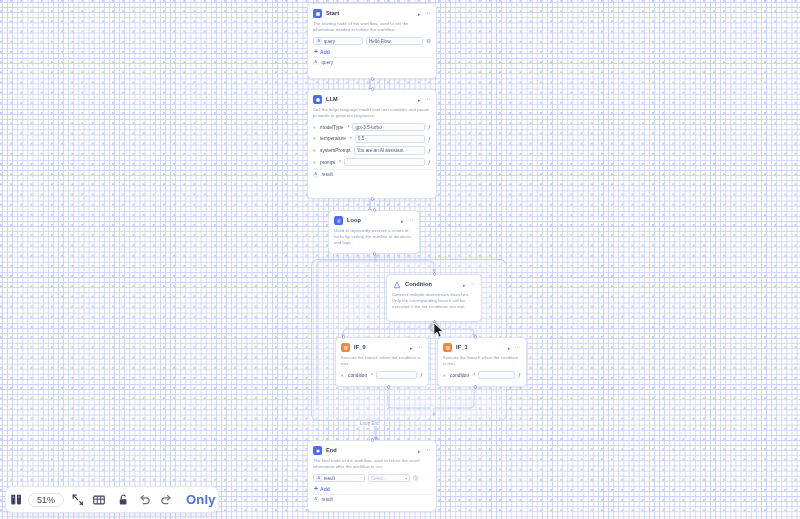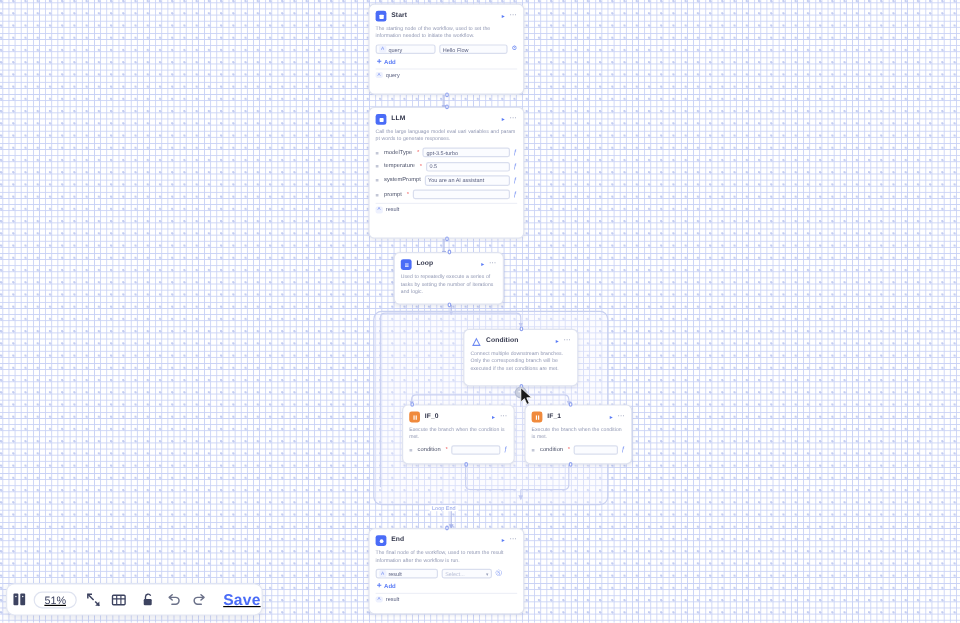--- a/index.html
+++ b/index.html
@@ -141,21 +141,21 @@
 
   
   .cursor { position: absolute; pointer-events: none; }
 
   
   #toolbar {
     position: absolute; left: 5px; bottom: 6px;
     height: 27px; width: 214px;
     background: #ffffff; border: 1px solid #e3e7f3;
     border-radius: 7px; box-shadow: 0 2px 6px rgba(60,70,130,.14);
-    display: flex; align-items: center; gap: 0px; padding: 0 0; text-decoration: underline;
+    display: flex; align-items: center; gap: 0px; padding: 0 0;
   }
   .tb-btn {
     display: flex; align-items: center; justify-content: center;
     width: 21px; height: 21px; cursor: pointer; color: #4a5068;
   }
   .zoom-pill {
     border: 1px solid #dfe3f0; border-radius: 9px;
     height: 14px; min-width: 36px; display:flex; align-items:center;
     justify-content:center; font-size: 9px; color: #3d4360; margin: 0 3px 0 1px;
     cursor: pointer;
@@ -461,15 +461,15 @@
         <path d="M4 5.5 H9.5 a3.3 3.3 0 0 1 0 6.6 H6" fill="none" stroke="#6b7189" stroke-width="1.4" stroke-linecap="round"></path>
         <path d="M6.3 3 L3.4 5.5 L6.3 8" fill="none" stroke="#6b7189" stroke-width="1.4" stroke-linecap="round" stroke-linejoin="round"></path>
       </svg>
     </div>
     <div class="tb-btn">
       <svg width="14" height="14" viewBox="0 0 16 16">
         <path d="M12 5.5 H6.5 a3.3 3.3 0 0 0 0 6.6 H10" fill="none" stroke="#6b7189" stroke-width="1.4" stroke-linecap="round"></path>
         <path d="M9.7 3 L12.6 5.5 L9.7 8" fill="none" stroke="#6b7189" stroke-width="1.4" stroke-linecap="round" stroke-linejoin="round"></path>
       </svg>
     </div>
-    <div id="save-btn">Save</div>
+    <div id="save-btn">Only</div>
   </div>
 </div>
 
 </body></html>

